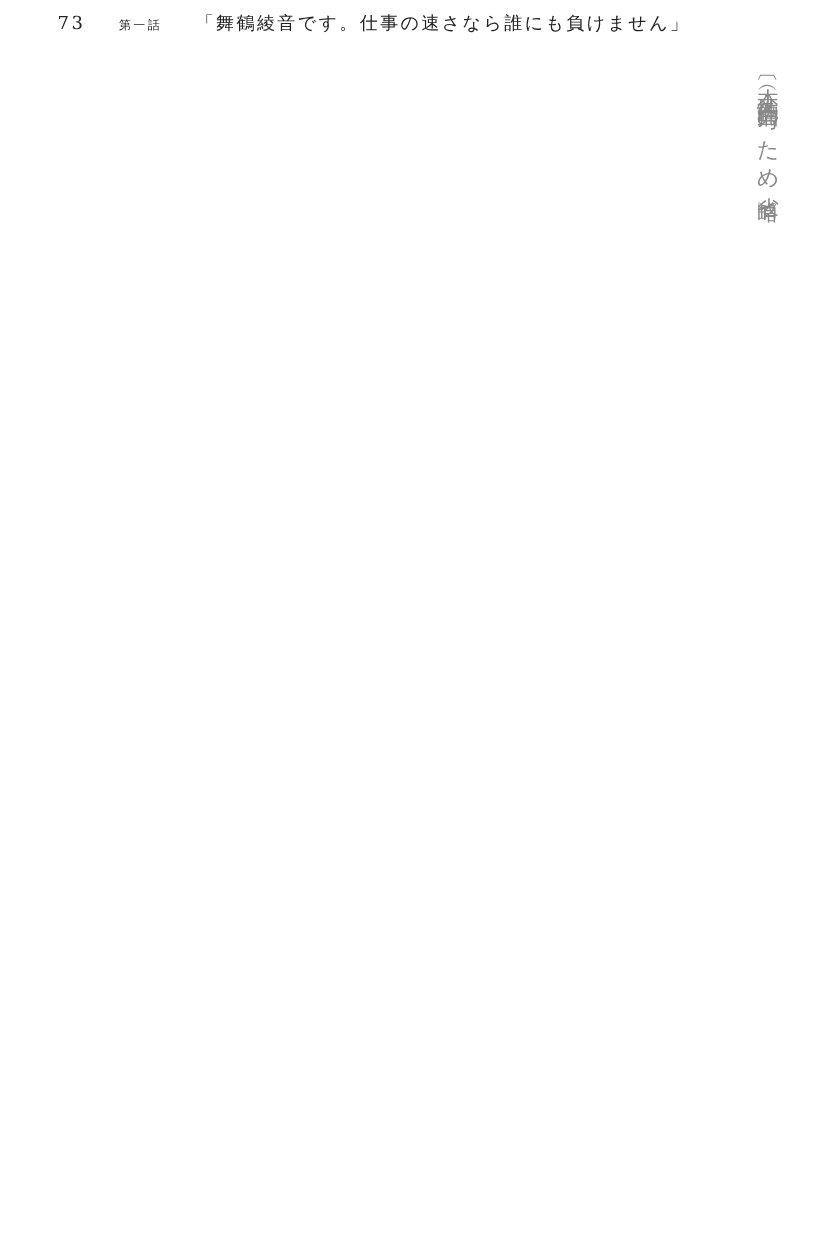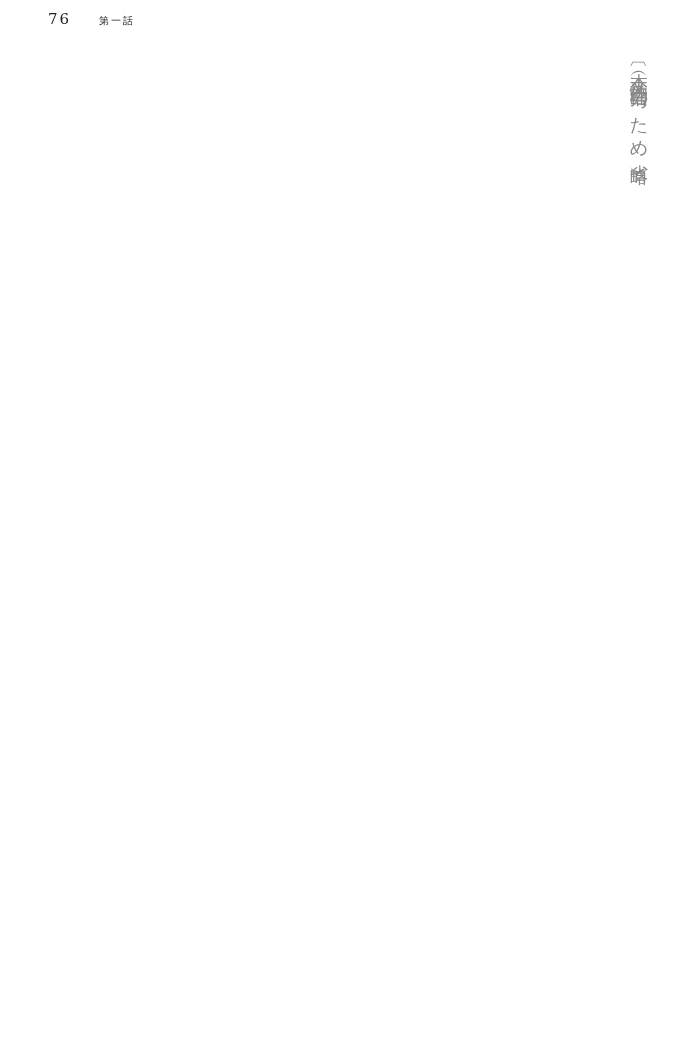--- a/index.html
+++ b/index.html
@@ -52,20 +52,21 @@
     color: #888888;
     font-size: 18px;
     margin-left: 24px;
   }
 </style>
 </head>
 <body>
 
 <div class="page">
   <div class="running-header">
-    <span class="page-number">76</span>
+    <span class="page-number">73</span>
     <span class="chapter-label">第一話</span>
+    <span class="chapter-title">「舞鶴綾音です。仕事の速さなら誰にも負けません」</span>
   </div>
 
   <div class="body-area">
     <span class="omitted-note">〔本文（性的描写のため省略）〕</span>
   </div>
 </div>
 
 </body></html>

